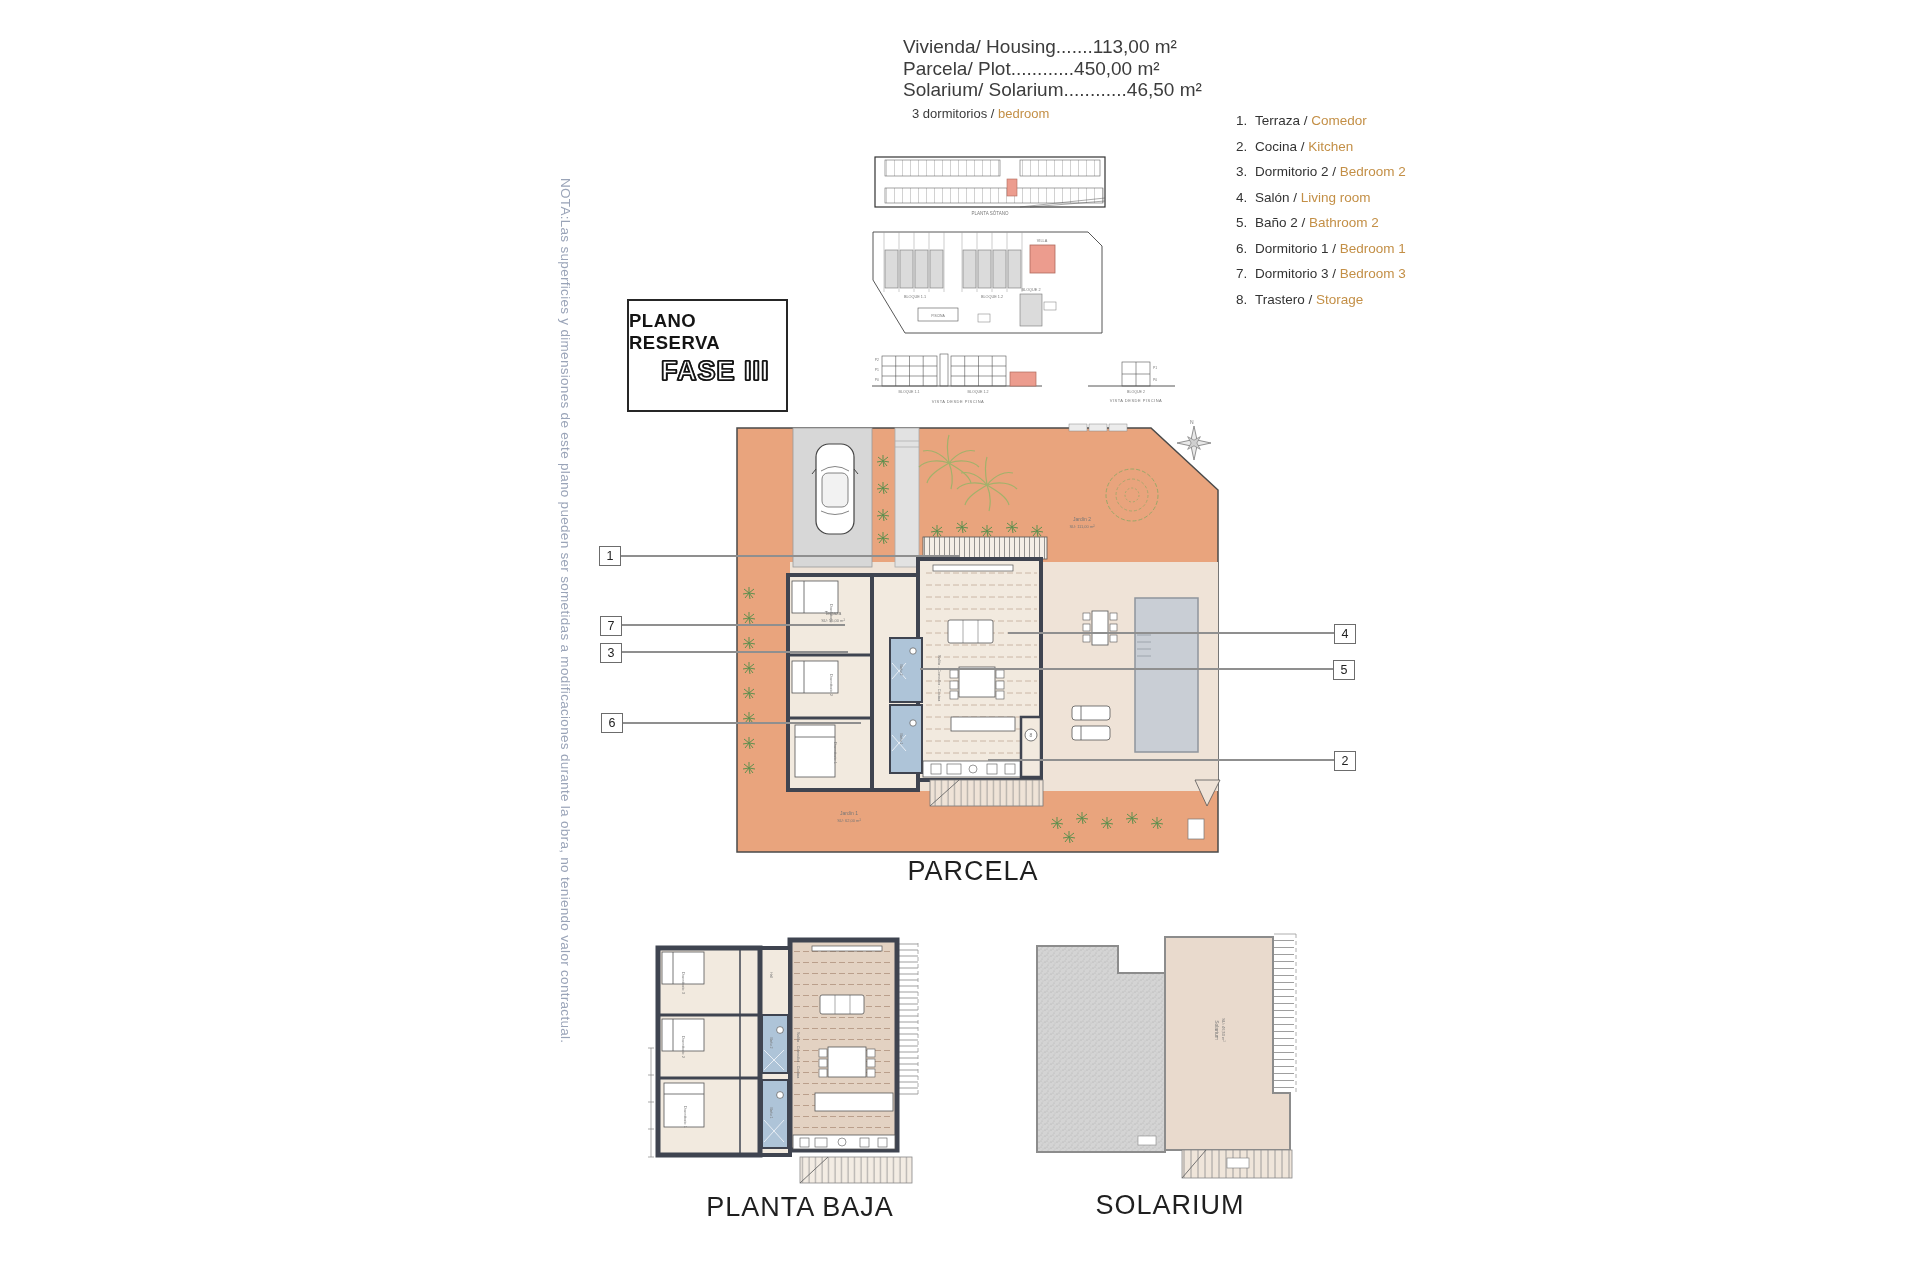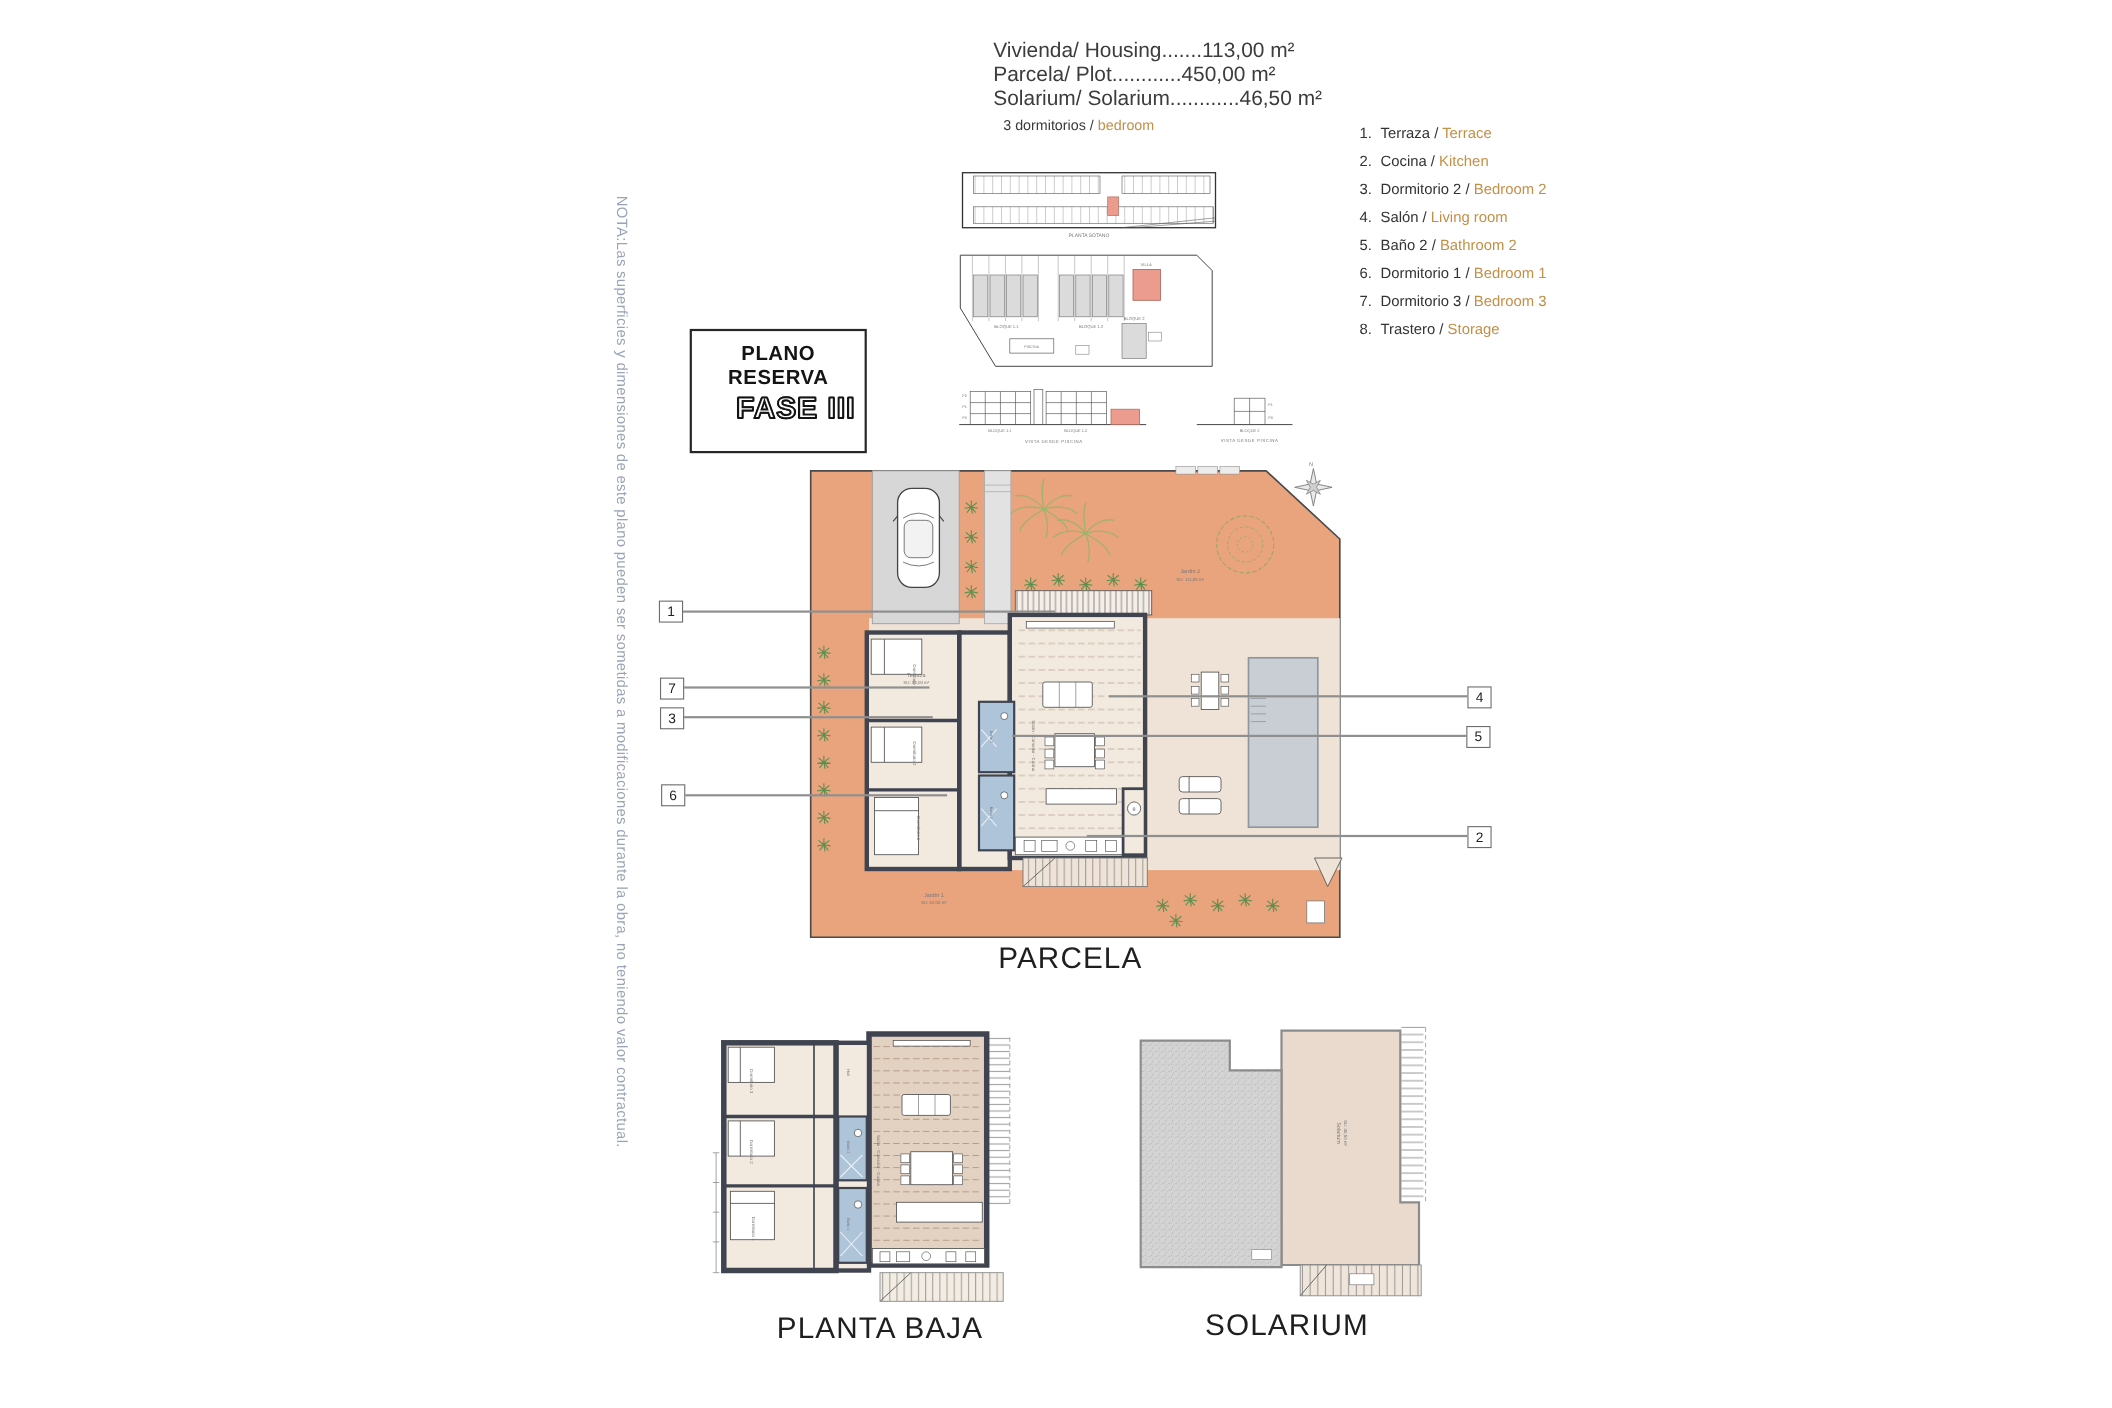--- a/index.html
+++ b/index.html
@@ -9,21 +9,21 @@
   
   .note{left:573px;top:178px;width:745px;transform:rotate(90deg);transform-origin:0 0;
         font-size:13.5px;letter-spacing:.3px;color:#9aa4b8;white-space:nowrap;}
   
   .specs{left:903px;top:36px;font-size:19px;line-height:21.5px;color:#3c3c3c;}
   
   .heading{left:912px;top:106px;font-size:13px;color:#3a3a3a;}
   .heading .en{color:#c38f46;}
   
   .titlebox{left:627px;top:299px;width:157px;height:109px;border:2px solid #262626;
-            text-align:center;background:#fff;}
+            background:#fff;}
   .titlebox .l1{margin-top:9px;font-size:18.5px;font-weight:600;letter-spacing:.5px;color:#141414;}
   .outline{color:#fff;font-weight:800;letter-spacing:1px;
            -webkit-text-stroke:1.7px #141414;
            text-shadow:1px 0 #141414,-1px 0 #141414,0 1px #141414,0 -1px #141414;}
   .titlebox .l2{font-size:27px;line-height:30px;margin-top:2px;margin-left:32px;}
   .titlebox .l3{font-size:36px;line-height:38px;margin-top:-1px;}
   
   .legend{left:1236px;top:113px;font-size:13.5px;}
   .legend .item{margin-bottom:10.5px;white-space:nowrap;}
   .legend .num{display:inline-block;width:19px;color:#333;}
@@ -53,21 +53,21 @@
   </div>
 
   <div class="abs heading"><span class="es">3 dormitorios / </span><span class="en">bedroom</span></div>
 
   <div class="abs titlebox">
     <div class="l1">PLANO RESERVA</div>
     <div class="l2 outline">FASE III</div>
   </div>
 
   <div class="abs legend">
-    <div class="item"><span class="num">1.</span><span class="es">Terraza / </span><span class="en">Terrace</span></div>
+    <div class="item"><span class="num">1.</span><span class="es">Terraza / </span><span class="en">Comedor</span></div>
     <div class="item"><span class="num">2.</span><span class="es">Cocina / </span><span class="en">Kitchen</span></div>
     <div class="item"><span class="num">3.</span><span class="es">Dormitorio 2 / </span><span class="en">Bedroom 2</span></div>
     <div class="item"><span class="num">4.</span><span class="es">Salón / </span><span class="en">Living room</span></div>
     <div class="item"><span class="num">5.</span><span class="es">Baño 2 / </span><span class="en">Bathroom 2</span></div>
     <div class="item"><span class="num">6.</span><span class="es">Dormitorio 1 / </span><span class="en">Bedroom 1</span></div>
     <div class="item"><span class="num">7.</span><span class="es">Dormitorio 3 / </span><span class="en">Bedroom 3</span></div>
     <div class="item"><span class="num">8.</span><span class="es">Trastero / </span><span class="en">Storage</span></div>
   </div>
 
   <svg class="abs" style="left:870px;top:150px" width="310" height="260" viewBox="0 0 310 260">

